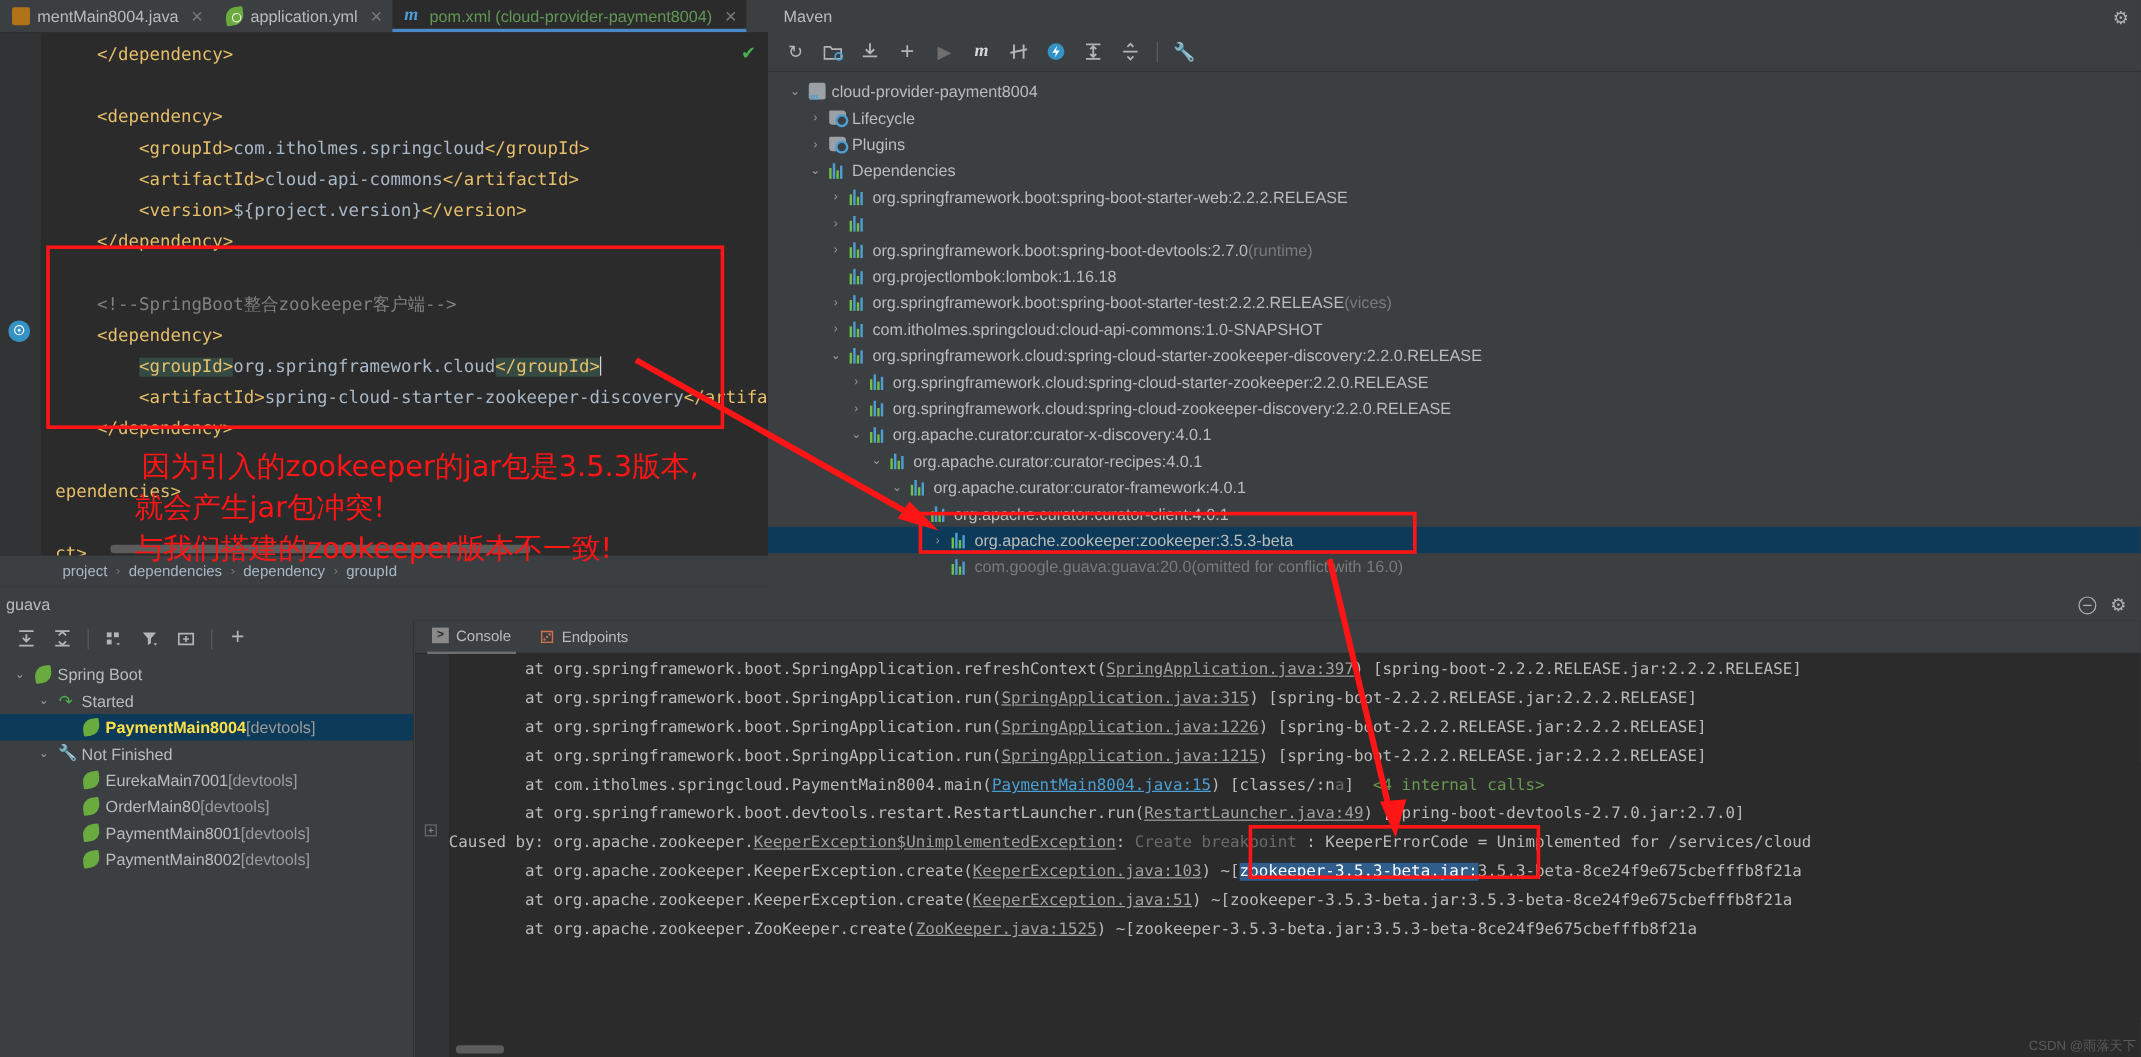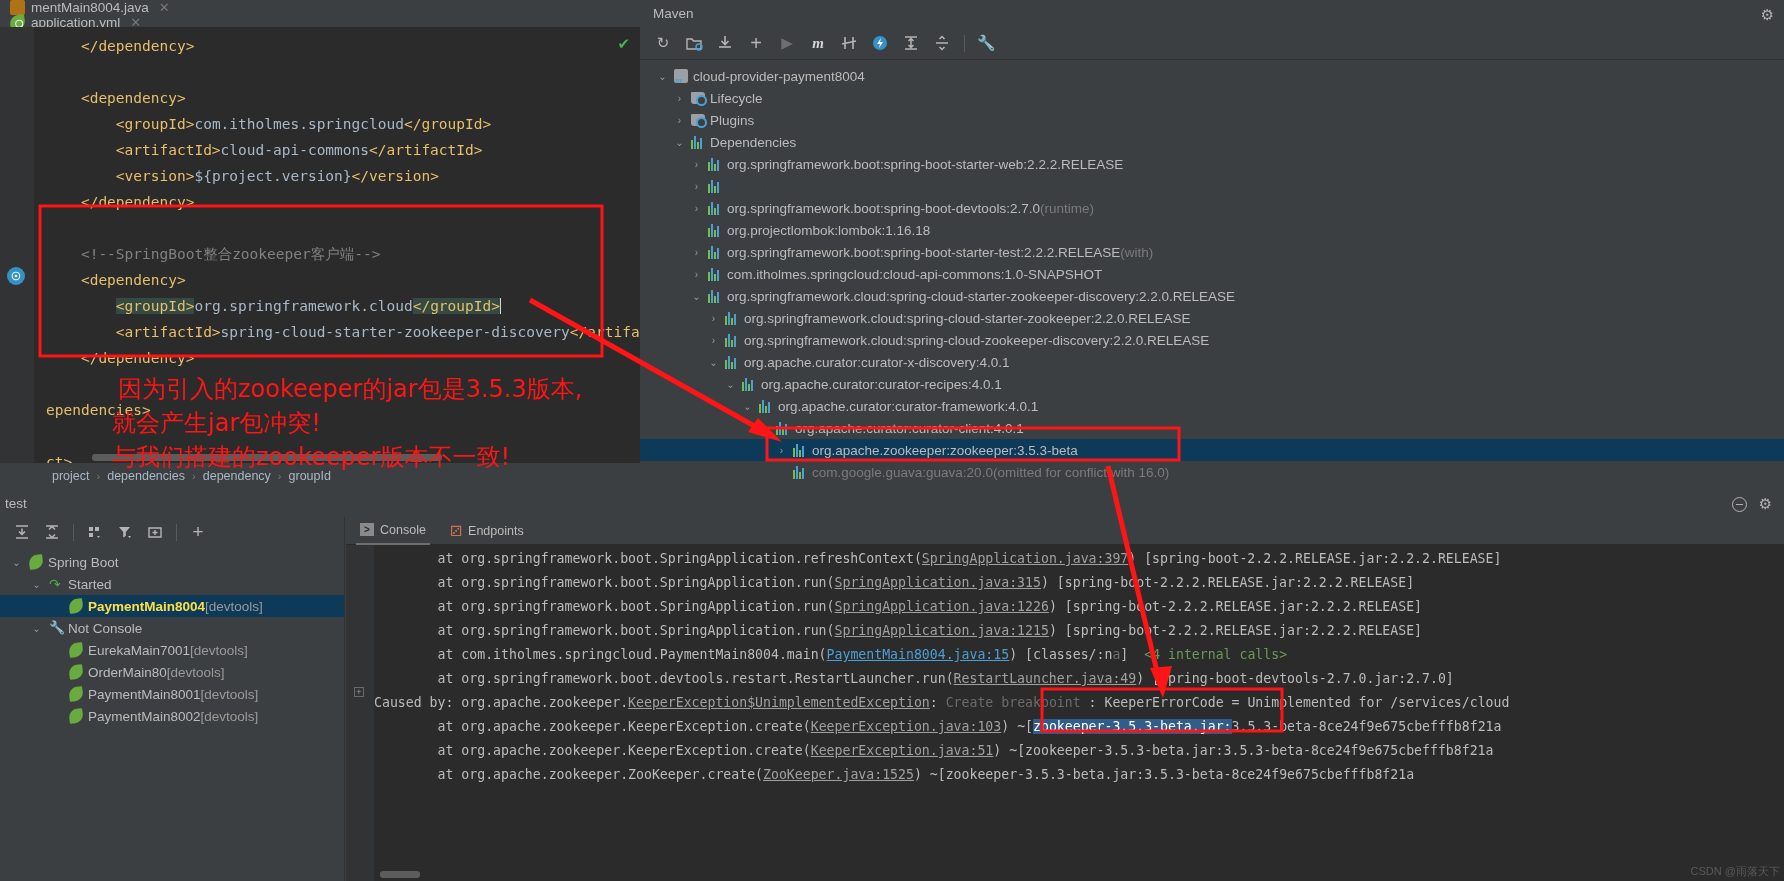--- a/index.html
+++ b/index.html
@@ -3,21 +3,21 @@
 <meta charset="utf-8">
 <style>
   * { box-sizing: border-box; margin:0; padding:0; }
   html,body{ width:1784px; height:881px; overflow:hidden;
     background:#3c3f41; font-family:"Liberation Sans", sans-serif; }
 
   #app { position:relative; width:1784px; height:881px; background:#3c3f41; }
 
   
   .editor-pane{ position:absolute; left:0; top:0; width:640px; height:489px; background:#2b2b2b; }
-  .tabbar{ height:27px; background:#3c3f41; display:flex; align-items:stretch; overflow:hidden;flex-direction:column; }
+  .tabbar{ height:27px; background:#3c3f41; display:flex; align-items:stretch; overflow:hidden; }
   .tab{ display:flex; align-items:center; gap:6px; padding:0 8px 0 10px;
         font-size:13.5px; color:#a9b7c6; white-space:nowrap; position:relative; background:#3c3f41;}
   .tab.sel{ background:#2b2b2b; }
   .tab.sel::after{ content:""; position:absolute; left:0; right:0; bottom:0; height:3px; background:#4a88c7;}
   .tab .lbl{ color:#bbbbbb; }
   .tab.sel .lbl{ color:#629755; }
   .tab .x{ color:#777; font-size:13px; margin-left:4px; }
   .tabicon{ width:15px; height:15px; flex:0 0 15px; display:inline-block; position:relative;}
 
   
@@ -307,21 +307,21 @@
           <span style="display:inline-block;width:50px"></span>
           <span class="arw">›</span>
           <span style="width:5px;display:inline-block"></span>
           <span class="ic-bars">
             <i class="b1"></i>
             <i class="b2"></i>
             <i class="b3"></i>
             <i class="b4"></i>
           </span>
           <span class="tlabel">org.springframework.boot:spring-boot-starter-test:2.2.2.RELEASE</span>
-          <span class="tdim"> (with)</span>
+          <span class="tdim"> (vices)</span>
         </div>
         <div class="trow">
           <span style="display:inline-block;width:50px"></span>
           <span class="arw">›</span>
           <span style="width:5px;display:inline-block"></span>
           <span class="ic-bars">
             <i class="b1"></i>
             <i class="b2"></i>
             <i class="b3"></i>
             <i class="b4"></i>
@@ -434,21 +434,21 @@
             <i class="b3"></i>
             <i class="b4"></i>
           </span>
           <span class="tdim">com.google.guava:guava:20.0</span>
           <span class="tdim"> (omitted for conflict with 16.0)</span>
         </div>
       </div>
   </div>
 
   <div class="services">
-    <div class="services-title">test</div>
+    <div class="services-title">guava</div>
     <div class="svc-right">
       <span class="circ"></span>
       <span style="color:#b0b0b0;font-size:15px;">⚙</span>
     </div>
 
     <div class="svc-left">
       <div class="svc-toolbar">
         <div class="tb">
           <svg width="16" height="16" viewBox="0 0 16 16">
               <path d="M2 2h12M2 14h12M8 4.5v6M5 7.5L8 10.5 11 7.5" stroke="#b4b4b4" stroke-width="1.5" fill="none"></path>
@@ -504,21 +504,21 @@
             <span style="width:6px;display:inline-block"></span>
             <span class="ic-run" style="background:#6aab3f;border-radius:60% 8% 60% 8%;transform:rotate(-8deg);"></span>
             <span class="nm">PaymentMain8004</span>
             <span class="dv"> [devtools]</span>
           </div>
           <div class="srow">
             <span style="display:inline-block;width:30px"></span>
             <span class="arw">⌄</span>
             <span style="width:6px;display:inline-block"></span>
             <span class="ic-wrench">🔧</span>
-            <span class="">Not Console</span>
+            <span class="">Not Finished</span>
           </div>
           <div class="srow">
             <span style="display:inline-block;width:50px"></span>
             <span class="arw none"></span>
             <span style="width:6px;display:inline-block"></span>
             <span class="ic-run" style="background:#6aab3f;border-radius:60% 8% 60% 8%;transform:rotate(-8deg);"></span>
             <span class="">EurekaMain7001</span>
             <span class="dv"> [devtools]</span>
           </div>
           <div class="srow">

